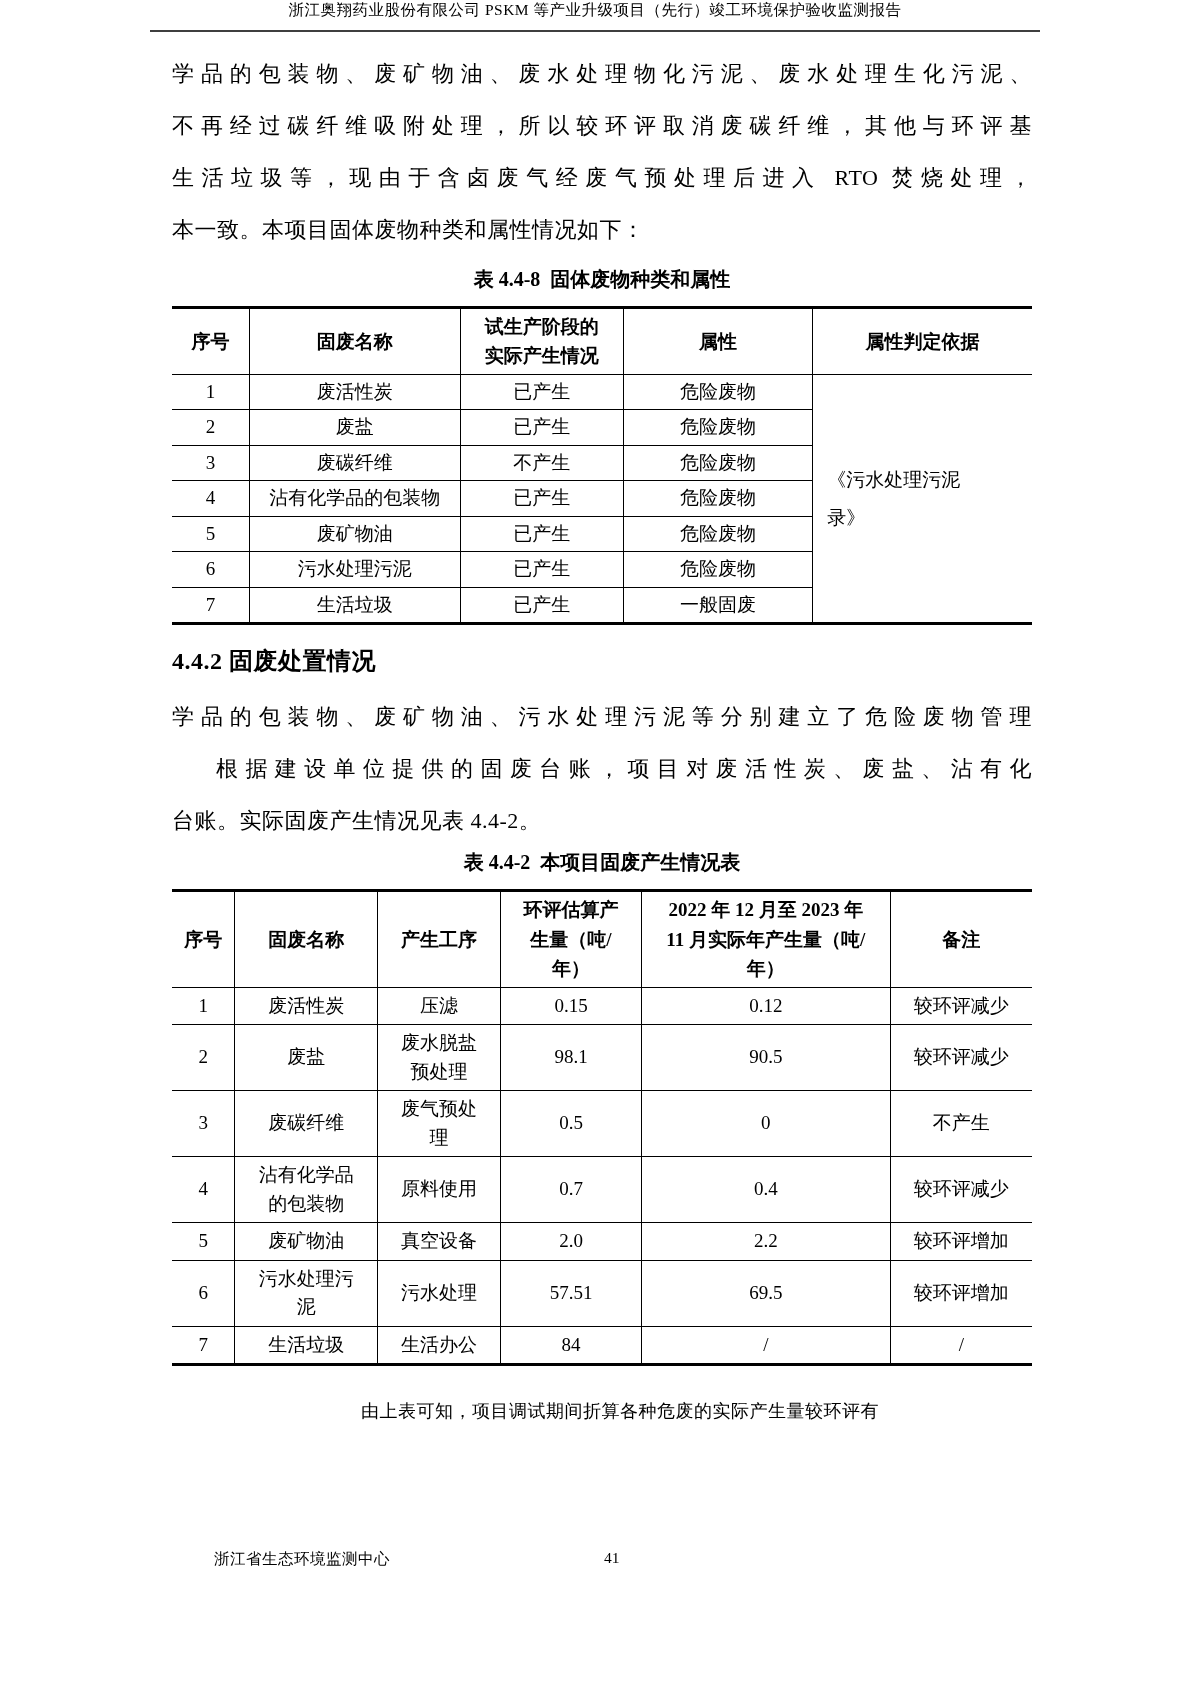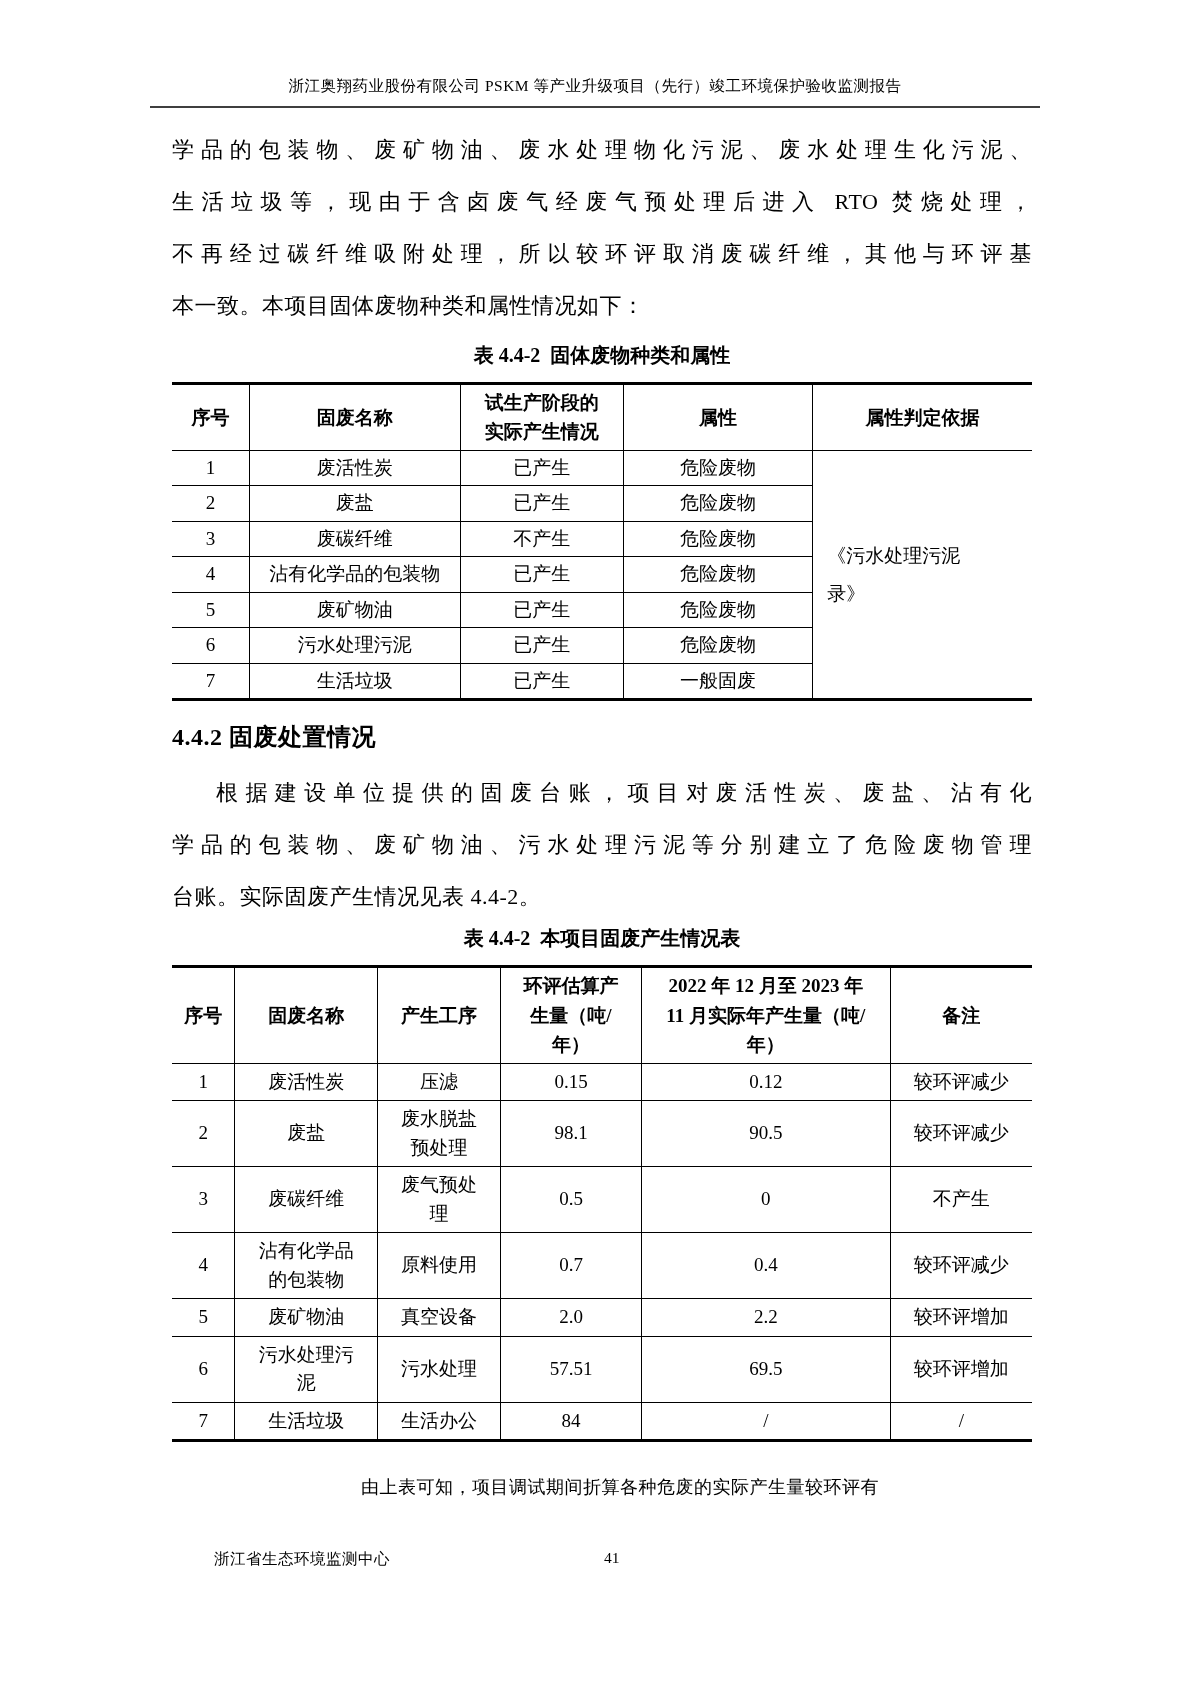--- a/index.html
+++ b/index.html
@@ -7,21 +7,20 @@
     position:relative;
     width:1190px;height:1683px;
     background:#ffffff;
     color:#000;
     font-family:"Liberation Serif","DejaVu Serif",serif;
     overflow:hidden;
   }
   
   .doc-header{
     margin:0 150px;
-    padding-top:76px;
     padding-bottom:9px;
     border-bottom:2px solid #3f3f3f;
     text-align:center;
     font-size:15.5px;
     letter-spacing:0.5px;
   }
   .content{margin:0 158px 15px 172px;}
   
   .para{font-size:22px;line-height:52px;letter-spacing:0.5px;}
   .para-1{margin-top:16px;}
@@ -80,26 +79,26 @@
 <div class="page">
 
   <div class="doc-header">
     <span>浙江奥翔药业股份有限公司 PSKM 等产业升级项目（先行）竣工环境保护验收监测报告</span>
   </div>
 
   <div class="content">
 
     <div class="para para-1">
       <div class="pline">学品的包装物、废矿物油、废水处理物化污泥、废水处理生化污泥、</div>
+      <div class="pline">不再经过碳纤维吸附处理，所以较环评取消废碳纤维，其他与环评基</div>
       <div class="pline">生活垃圾等，现由于含卤废气经废气预处理后进入 RTO 焚烧处理，</div>
-      <div class="pline">不再经过碳纤维吸附处理，所以较环评取消废碳纤维，其他与环评基</div>
       <div class="pline lastline">本一致。本项目固体废物种类和属性情况如下：</div>
     </div>
 
-    <div class="tbl-title">表 4.4-2  固体废物种类和属性</div>
+    <div class="tbl-title">表 4.4-8  固体废物种类和属性</div>
 
     <table class="t1">
       <colgroup>
         <col style="width:9%">
           <col style="width:24.5%">
           <col style="width:19%">
           <col style="width:22%">
           <col style="width:25.5%">
       </colgroup>
       <thead>
@@ -156,22 +155,22 @@
           <td>生活垃圾</td>
           <td>已产生</td>
           <td>一般固废</td>
         </tr>
       </tbody>
     </table>
 
     <div class="sec">4.4.2 固废处置情况</div>
 
     <div class="para para-2">
+      <div class="pline">学品的包装物、废矿物油、污水处理污泥等分别建立了危险废物管理</div>
       <div class="pline indent">根据建设单位提供的固废台账，项目对废活性炭、废盐、沾有化</div>
-      <div class="pline">学品的包装物、废矿物油、污水处理污泥等分别建立了危险废物管理</div>
       <div class="pline lastline">台账。实际固废产生情况见表 4.4-2。</div>
     </div>
 
     <div class="tbl-title t2-wrap">表 4.4-2  本项目固废产生情况表</div>
 
     <table class="t2">
       <colgroup>
         <col style="width:7.3%">
           <col style="width:16.6%">
           <col style="width:14.3%">

